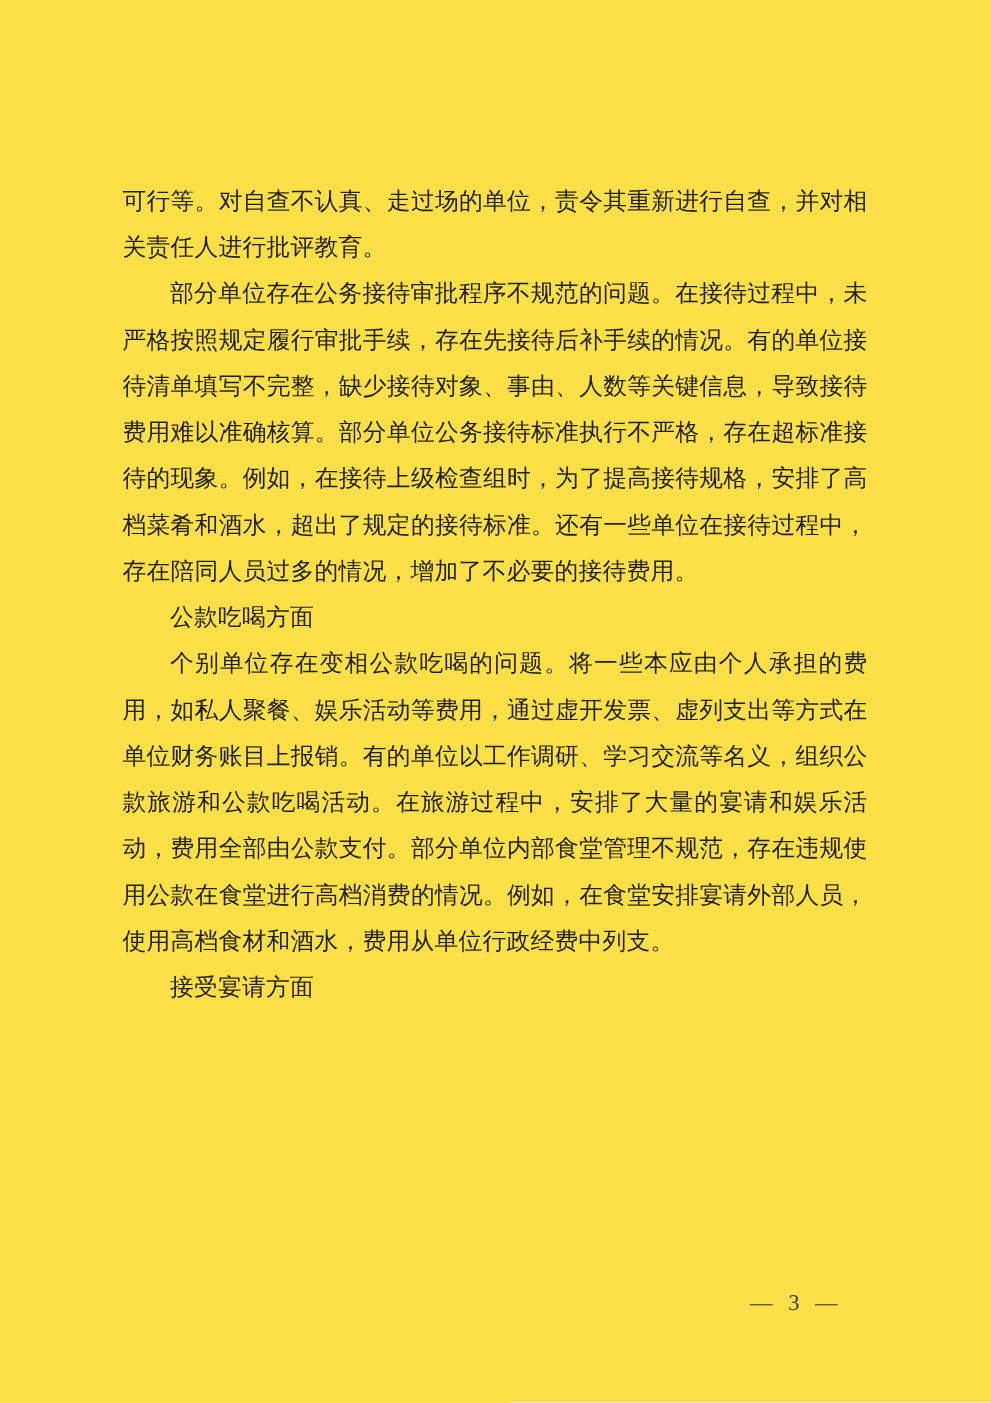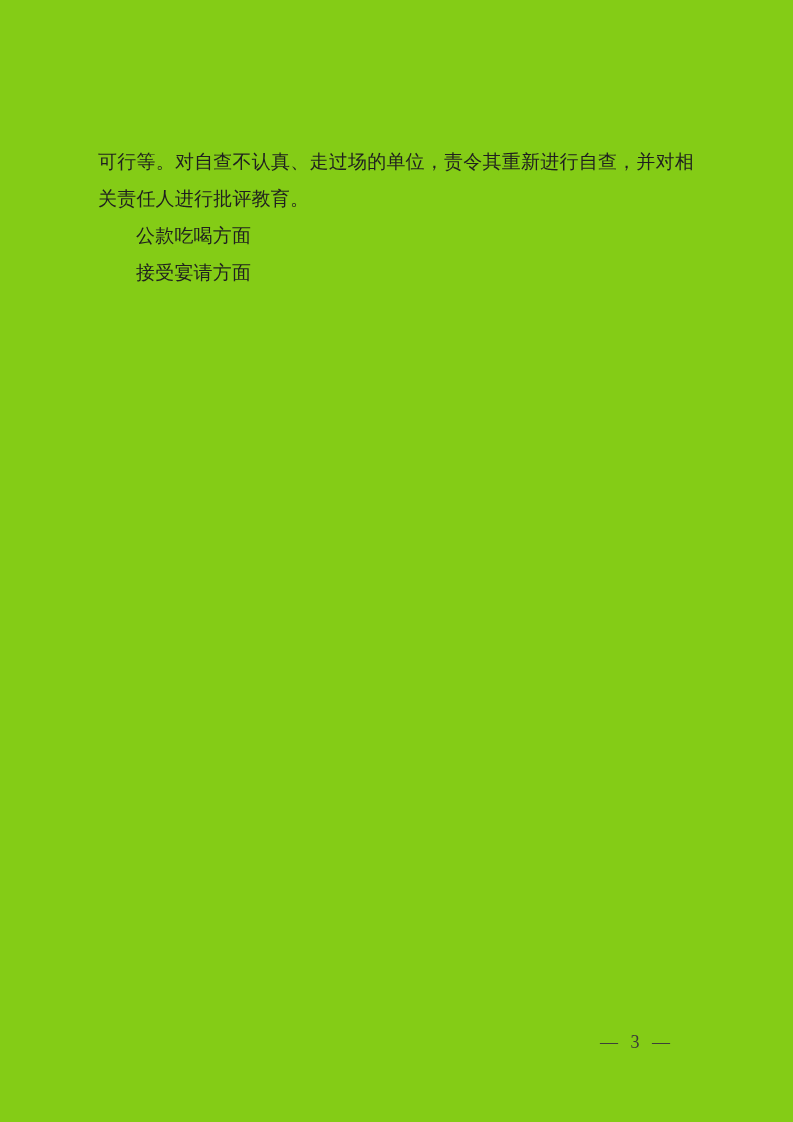--- a/index.html
+++ b/index.html
@@ -4,21 +4,21 @@
 <style>
   html, body {
     margin: 0;
     padding: 0;
     background: #ffffff;
   }
   .page {
     position: relative;
     width: 793px;
     height: 1122px;
-    background: #84cc16;
+    background: #fde047;
     overflow: hidden;
     font-family: "Liberation Serif", "DejaVu Serif", serif;
     color: #1f1f1f;
   }
   .content {
     position: absolute;
     left: 98px;
     top: 143px;
     width: 596px;
     font-size: 19px;
@@ -70,23 +70,25 @@
 <body>
 
 <div class="page">
 
   <div class="content">
 
     <p class="para para-continuation">可行等。对自查不认真、走过场的单位，责令其重新进行自查，并对相关责任人进行批评教育。</p>
 
 
 
+    <p class="para">部分单位存在公务接待审批程序不规范的问题。在接待过程中，未严格按照规定履行审批手续，存在先接待后补手续的情况。有的单位接待清单填写不完整，缺少接待对象、事由、人数等关键信息，导致接待费用难以准确核算。部分单位公务接待标准执行不严格，存在超标准接待的现象。例如，在接待上级检查组时，为了提高接待规格，安排了高档菜肴和酒水，超出了规定的接待标准。还有一些单位在接待过程中，存在陪同人员过多的情况，增加了不必要的接待费用。</p>
 
     <p class="sub-label">公款吃喝方面</p>
 
+    <p class="para">个别单位存在变相公款吃喝的问题。将一些本应由个人承担的费用，如私人聚餐、娱乐活动等费用，通过虚开发票、虚列支出等方式在单位财务账目上报销。有的单位以工作调研、学习交流等名义，组织公款旅游和公款吃喝活动。在旅游过程中，安排了大量的宴请和娱乐活动，费用全部由公款支付。部分单位内部食堂管理不规范，存在违规使用公款在食堂进行高档消费的情况。例如，在食堂安排宴请外部人员，使用高档食材和酒水，费用从单位行政经费中列支。</p>
 
     <p class="sub-label">接受宴请方面</p>
 
 
   </div>
 
   <div class="footer">
     <span class="page-number">— 3 —</span>
   </div>
 

